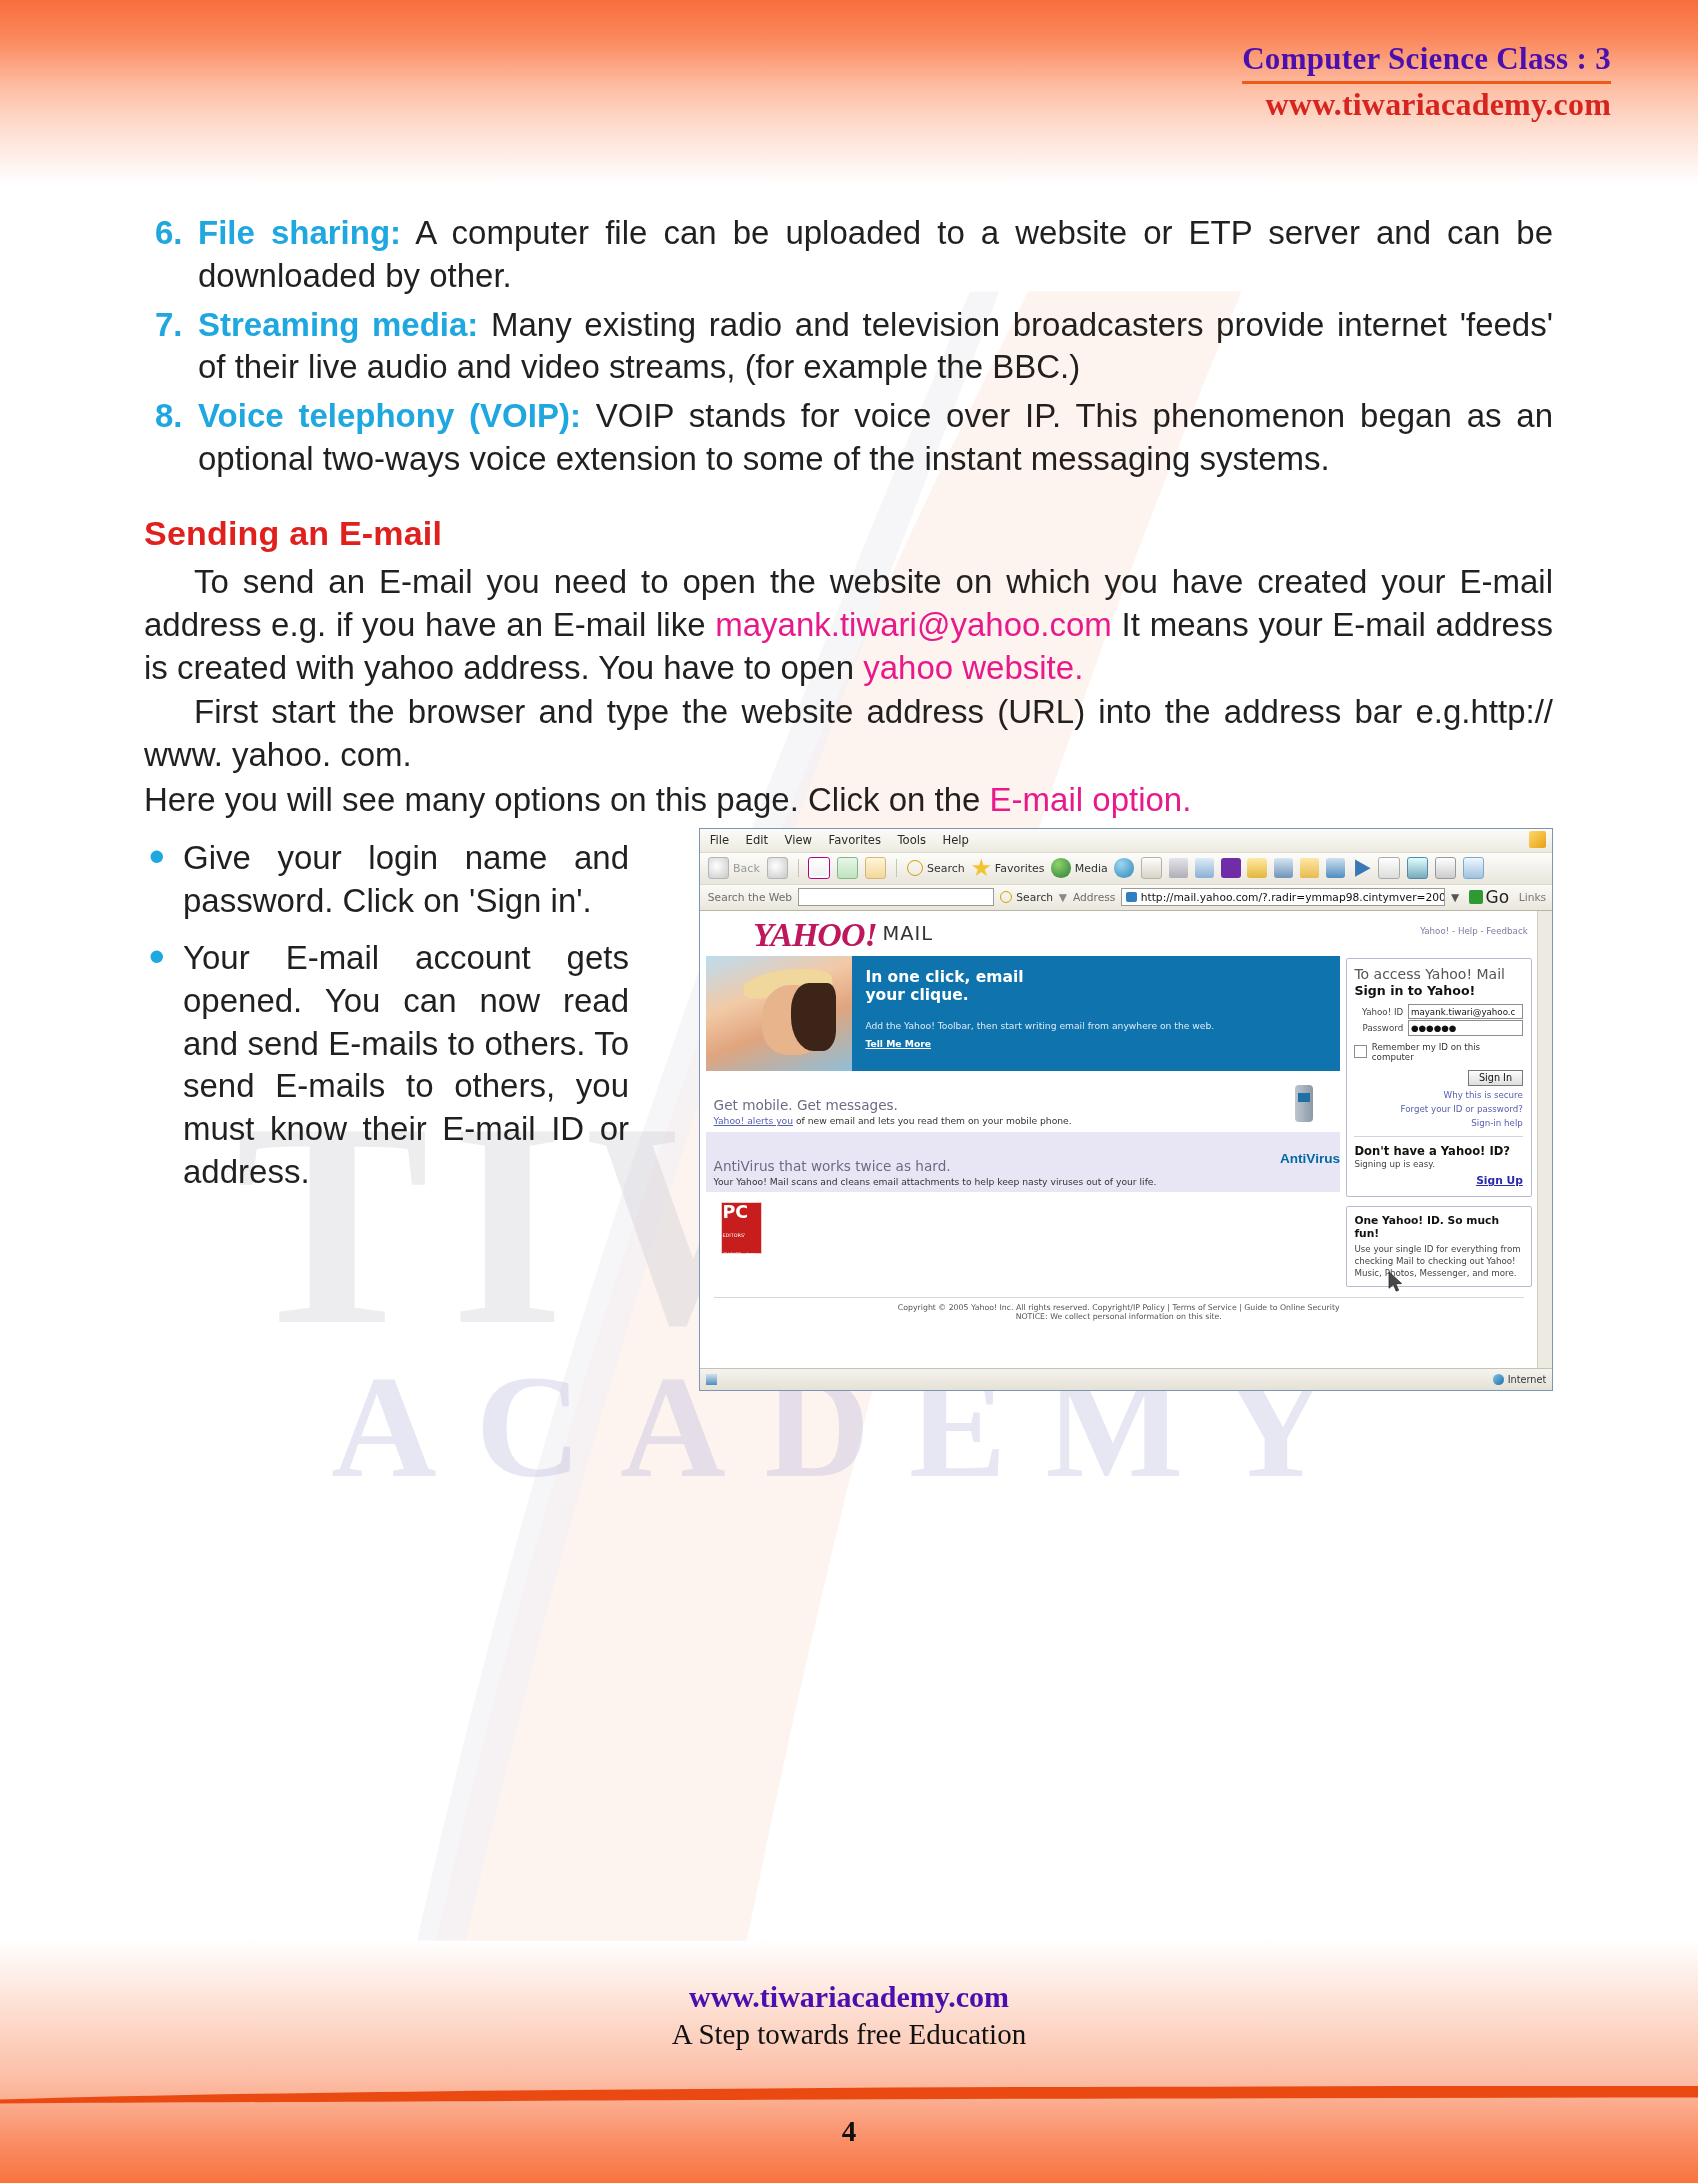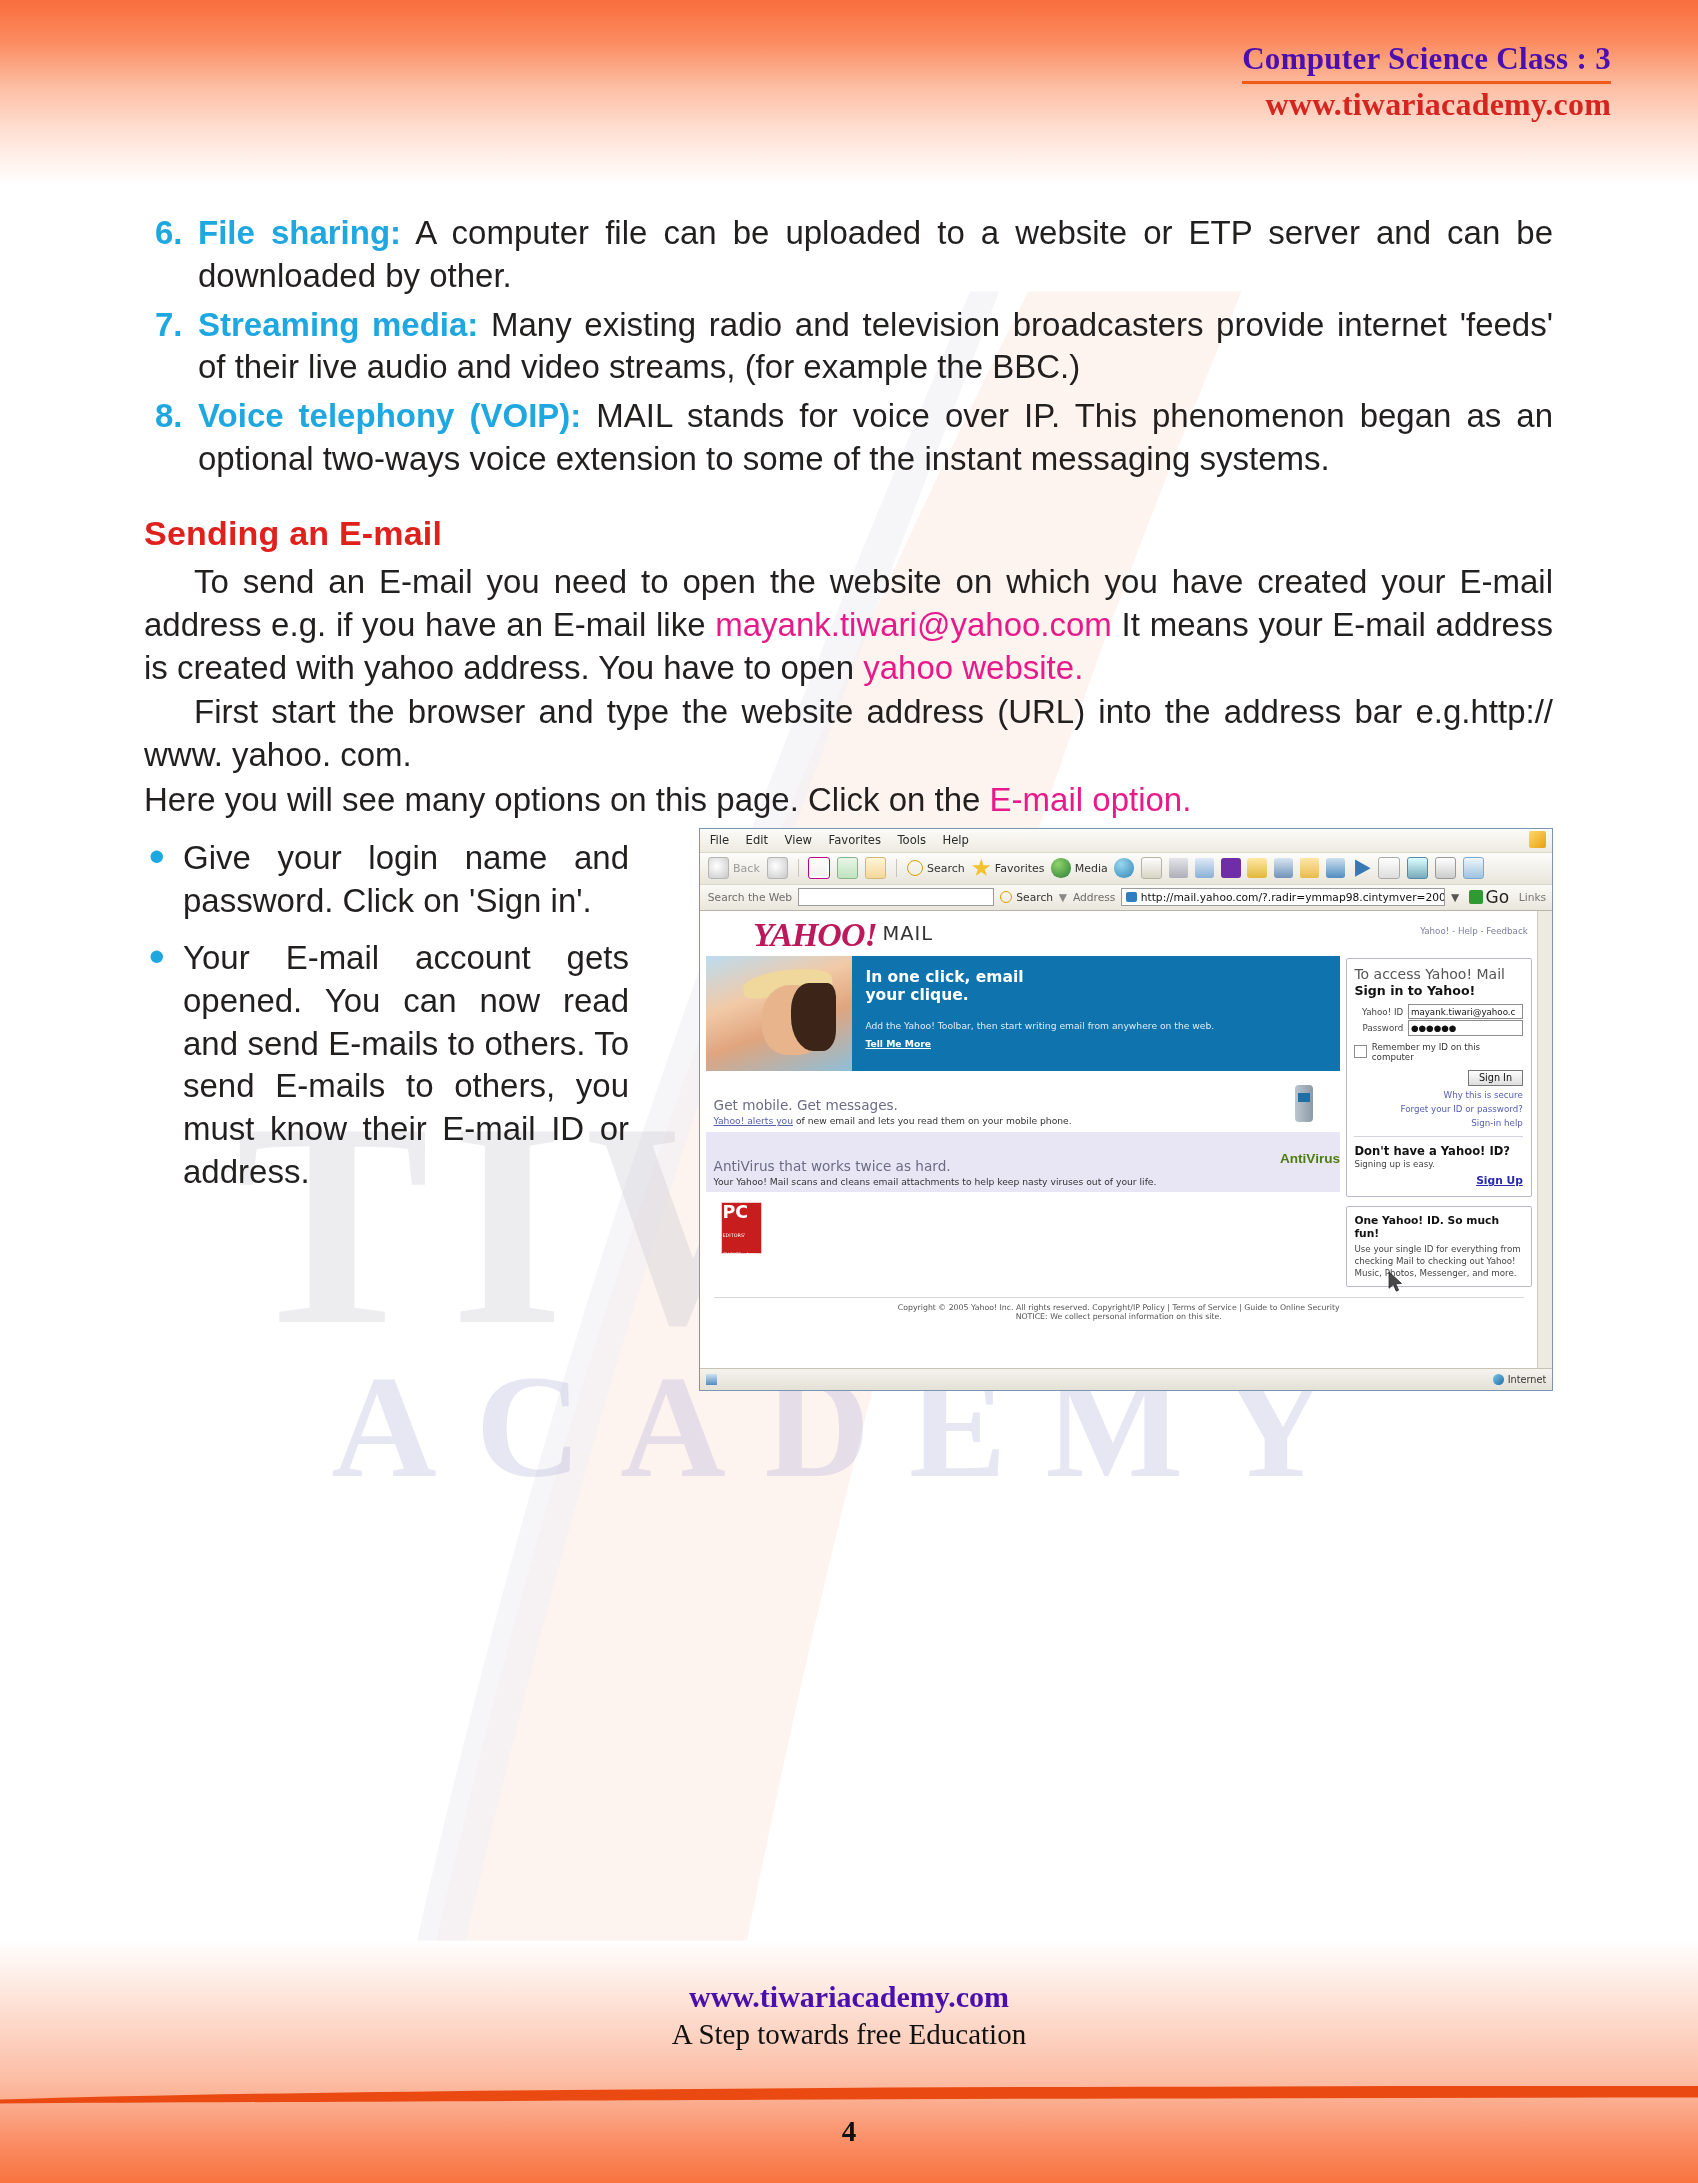--- a/index.html
+++ b/index.html
@@ -205,21 +205,21 @@
   .phone {
     position:absolute; left:15.5px; top:3.9px; width:17.5px; height:37px;
     background:linear-gradient(to right,#bcc6cf,#8b9aa6); border-radius:3.9px;
   }
   .phone:after {
     content:""; position:absolute; left:2.9px; top:7.8px; width:11.6px; height:9.7px;
     background:#1d6fa5;
   }
   .av-logo {
     position:absolute; left:0; top:9.7px; font-size:13.6px; font-weight:bold;
-    color:#4d7c0f; font-family:"Liberation Sans", sans-serif;
+    color:#0369a1; font-family:"Liberation Sans", sans-serif;
   }
   .pcmag {
     position:absolute; left:7.8px; top:0; width:39px; height:50px;
     background:#c81d1d; border:1.9px solid #f0c9c9;
   }
   .pcmag .pc { color:#fff; font-weight:bold; font-size:17.5px; text-align:center; line-height:1.1; }
   .pcmag .ec { color:#fff; font-size:4.9px; text-align:center; line-height:1.15; margin-top:1px; }
 
   .y-right { width:186px; flex:0 0 186px; padding-top:1.9px; }
   .signbox {
@@ -326,21 +326,21 @@
     <div class="body"><span class="lbl">File sharing:</span><span> A computer file can be uploaded to a website or ETP server and can be downloaded by other.</span></div>
   </div>
 
   <div class="num-item justify">
     <div class="num">7.</div>
     <div class="body"><span class="lbl">Streaming media:</span><span> Many existing radio and television broadcasters provide internet  'feeds' of their live audio and video streams, (for example the BBC.)</span></div>
   </div>
 
   <div class="num-item justify">
     <div class="num">8.</div>
-    <div class="body"><span class="lbl">Voice telephony (VOIP):</span><span> MAIL stands for voice over IP. This phenomenon began as an optional two-ways voice extension to some of the instant messaging systems.</span></div>
+    <div class="body"><span class="lbl">Voice telephony (VOIP):</span><span> VOIP stands for voice over IP. This phenomenon began as an optional two-ways voice extension to some of the instant messaging systems.</span></div>
   </div>
 
   <div class="sec-head">Sending an E-mail</div>
 
   <p class="para indent"><span>To send an E-mail you need to open the website on which you have created your E-mail address e.g. if you have an E-mail like </span><span class="pink">mayank.tiwari@yahoo.com</span><span> It means your E-mail address is created with yahoo address. You have to open </span><span class="pink">yahoo website.</span></p>
 
   <p class="para indent">First start the browser and  type  the  website  address  (URL)  into  the  address bar e.g.http:// www. yahoo. com.</p>
 
   <p class="para"><span>Here you will see many options on this page. Click on the </span><span class="pink">E-mail option.</span></p>
 

